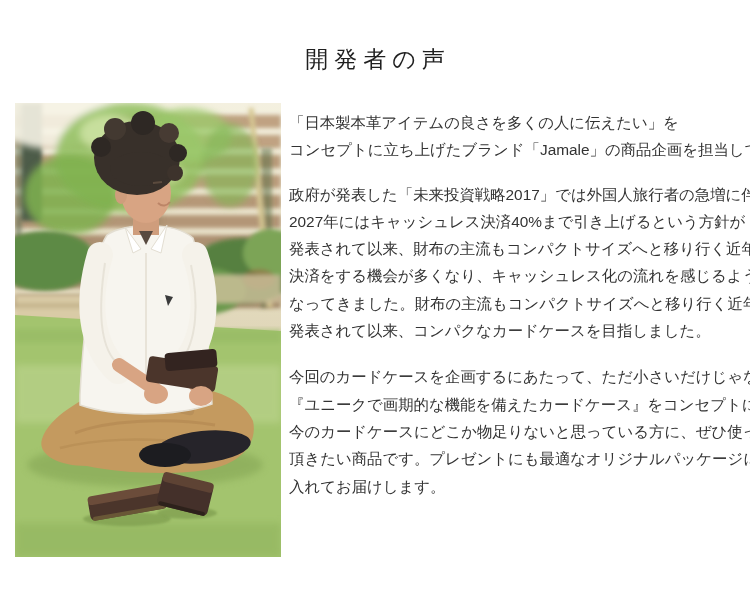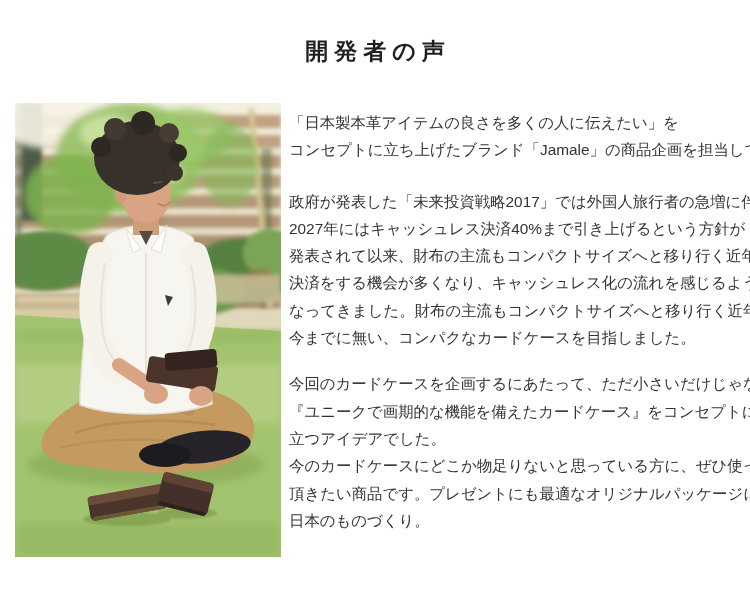--- a/index.html
+++ b/index.html
@@ -7,26 +7,26 @@
   .page {
     position: relative;
     width: 750px;
     height: 590px;
     background: #ffffff;
     overflow: hidden;
     font-family: "Liberation Sans", sans-serif;
   }
   .page-title {
     position: absolute;
-    top: 36px;
+    top: 44px;
     left: 0;
     width: 100%;
     text-align: center;
     font-size: 23px;
-    font-weight: 700;
+    font-weight: 400;
     color: #1f1f1f;
     letter-spacing: 6px;
     text-indent: 6px;
   }
   .photo-frame {
     position: absolute;
     left: 15px;
     top: 103px;
     width: 266px;
     height: 454px;
@@ -36,21 +36,21 @@
   .article {
     position: absolute;
     left: 289px;
     top: 109px;
     width: 461px;
     color: #333333;
     font-size: 15.4px;
     line-height: 27.3px;
   }
   .article .para { margin: 0; }
-  .article .para.p1 { margin-bottom: 24px; }
+  .article .para.p1 { margin-bottom: 17px; }
   .article .para.p2 { margin-bottom: 19px; }
   .article .line { white-space: nowrap; }
 </style>
 </head>
 <body>
 
 <div class="page">
 
   <h2 class="page-title">開発者の声</h2>
 
@@ -198,25 +198,24 @@
     <div class="para p1">
       <div class="line">「日本製本革アイテムの良さを多くの人に伝えたい」を</div>
       <div class="line">コンセプトに立ち上げたブランド「Jamale」の商品企画を担当して5年。</div>
     </div>
     <div class="para p2">
       <div class="line">政府が発表した「未来投資戦略2017」では外国人旅行者の急増に伴い</div>
       <div class="line">2027年にはキャッシュレス決済40%まで引き上げるという方針が</div>
       <div class="line">発表されて以来、財布の主流もコンパクトサイズへと移り行く近年</div>
       <div class="line">決済をする機会が多くなり、キャッシュレス化の流れを感じるように</div>
       <div class="line">なってきました。財布の主流もコンパクトサイズへと移り行く近年。</div>
-      <div class="line">今までに無い、コンパクなカードケースを目指しました。</div>
+      <div class="line">発表されて以来、コンパクなカードケースを目指しました。</div>
     </div>
     <div class="para p3">
       <div class="line">今回のカードケースを企画するにあたって、ただ小さいだけじゃない</div>
       <div class="line">『ユニークで画期的な機能を備えたカードケース』をコンセプトに</div>
-      <div class="line">立つアイデアでした。</div>
       <div class="line">今のカードケースにどこか物足りないと思っている方に、ぜひ使って</div>
       <div class="line">頂きたい商品です。プレゼントにも最適なオリジナルパッケージに</div>
-      <div class="line">日本のものづくり。</div>
+      <div class="line">入れてお届けします。</div>
     </div>
   </div>
 
 </div>
 
 </body></html>

